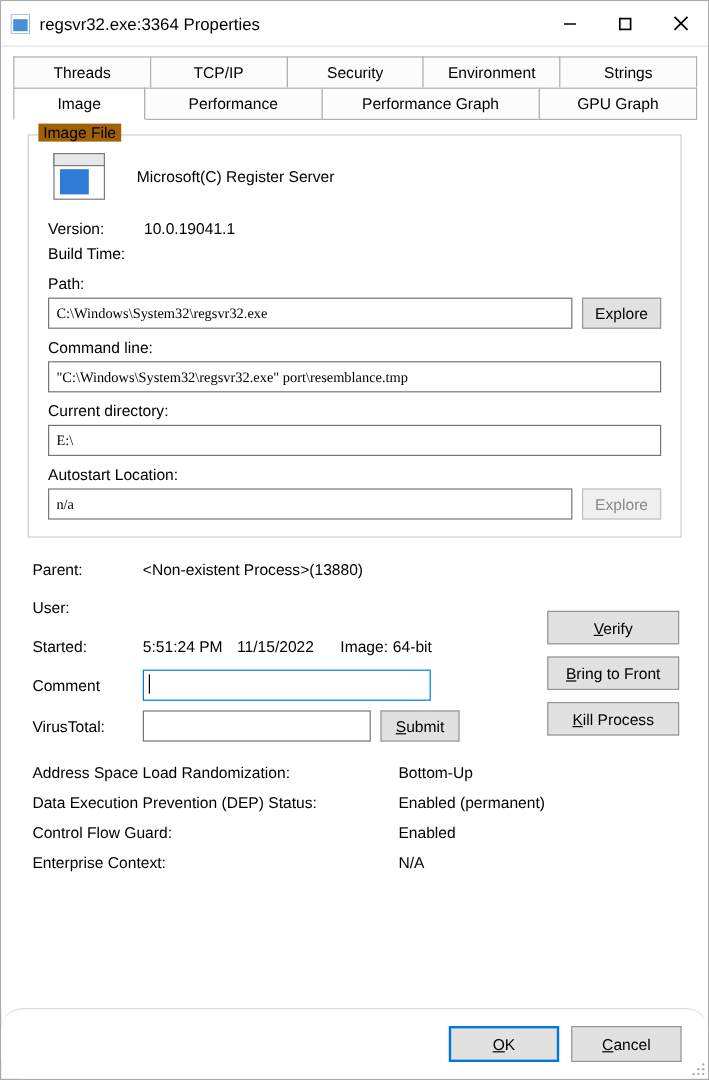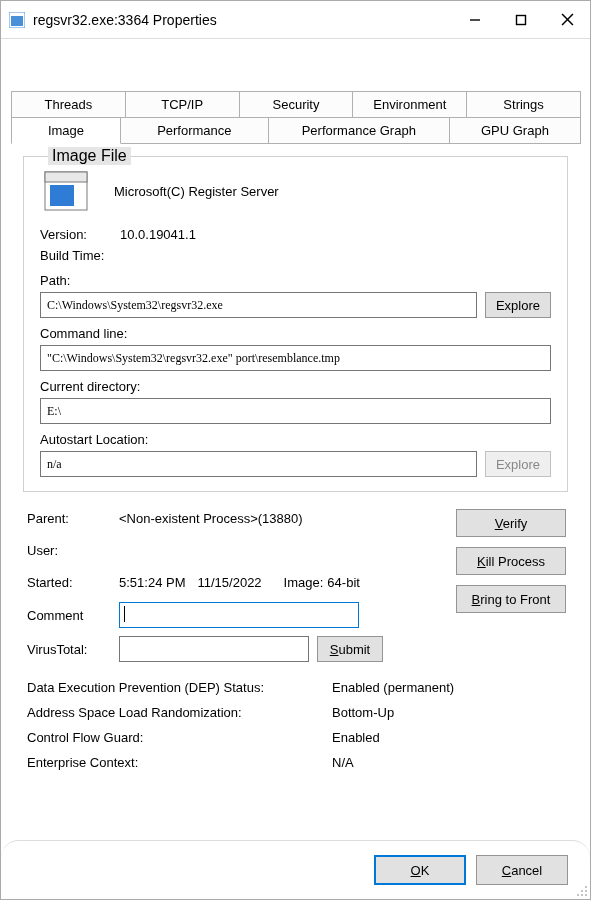--- a/index.html
+++ b/index.html
@@ -61,21 +61,21 @@
       flex: 1;
       text-align: center;
       padding: 5px 4px;
       border: 1px solid #b0b0b0;
       background: #fcfcfc;
       cursor: pointer;
       font-size: 13px;
       margin-right: -1px;
       white-space: nowrap;
     }
-    .tabs-row.row1 .tab { border-bottom: none; margin-top: 44px; }
+    .tabs-row.row1 .tab { border-bottom: none; }
     .tab.active {
       background: #ffffff;
       border-bottom: 1px solid #ffffff;
       position: relative;
       z-index: 2;
       font-weight: normal;
     }
     .tab-content {
       border: none;
       padding: 12px 22px 8px 22px;
@@ -85,24 +85,24 @@
     }
     .groupbox {
       border: 1px solid #d0d0d0;
       padding: 14px 16px 12px 16px;
       position: relative;
       margin-bottom: 14px;
     }
     .groupbox-title {
       position: absolute;
       top: -10px;
-      left: 24px;
-      background: #e5e5e5;
+      left: 8px;
+      background: #a16207;
       padding: 0 4px;
-      font-size: 16px;
+      font-size: 13px;
     }
     .icon-row {
       display: flex;
       align-items: center;
       margin-bottom: 16px;
     }
     .app-icon {
       width: 44px;
       height: 40px;
       margin-right: 26px;
@@ -361,41 +361,41 @@
           <span class="caret"></span>
         </span>
       </div>
       <div class="info-row" style="margin-bottom:18px">
         <span class="info-label">VirusTotal:</span>
         <input class="vt-input" type="text" value="" style="">
         <button class="btn" style="margin-left:8px;min-width:66px"><span class="underline-key">S</span><span>ubmit</span></button>
       </div>
 
       <div class="security-row">
+        <span class="security-label">Address Space Load Randomization:</span>
+        <span>Bottom-Up</span>
+      </div>
+      <div class="security-row">
         <span class="security-label">Data Execution Prevention (DEP) Status:</span>
         <span>Enabled (permanent)</span>
-      </div>
-      <div class="security-row">
-        <span class="security-label">Address Space Load Randomization:</span>
-        <span>Bottom-Up</span>
       </div>
       <div class="security-row">
         <span class="security-label">Control Flow Guard:</span>
         <span>Enabled</span>
       </div>
       <div class="security-row">
         <span class="security-label">Enterprise Context:</span>
         <span>N/A</span>
       </div>
     </div>
 
     <div class="side-buttons">
       <button class="btn"><span class="underline-key">V</span>erify</button>
+      <button class="btn"><span class="underline-key">B</span>ring to Front</button>
       <button class="btn"><span class="underline-key">K</span>ill Process</button>
-      <button class="btn"><span class="underline-key">B</span>ring to Front</button>
     </div>
 
   </div>
 
   <div class="footer">
     <button class="btn primary"><span class="underline-key">O</span>K</button>
     <button class="btn"><span class="underline-key">C</span>ancel</button>
   </div>
 
   <span class="grip">

